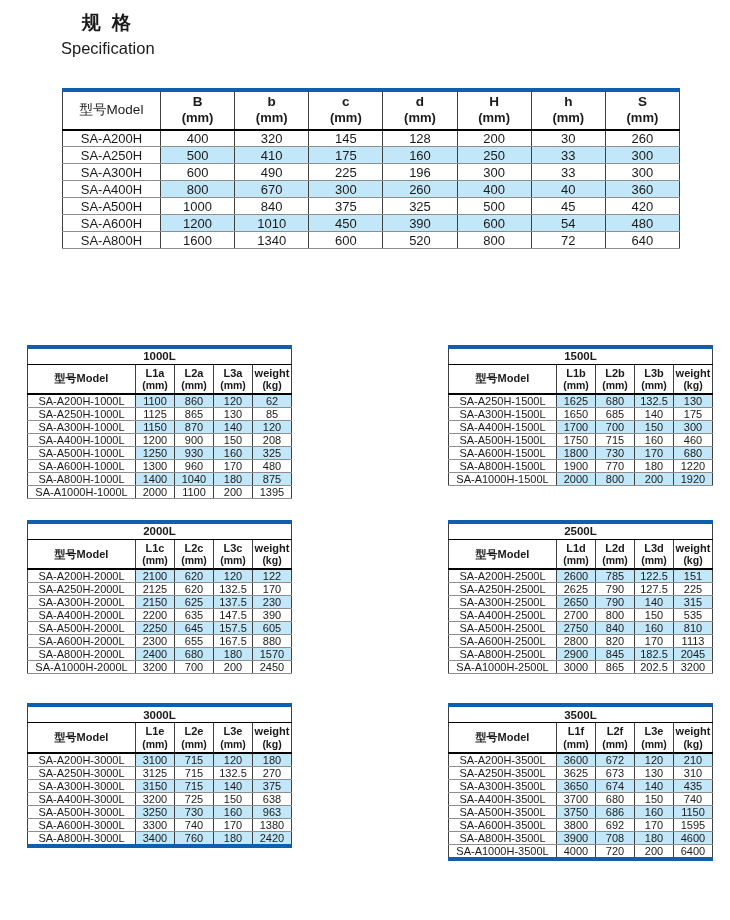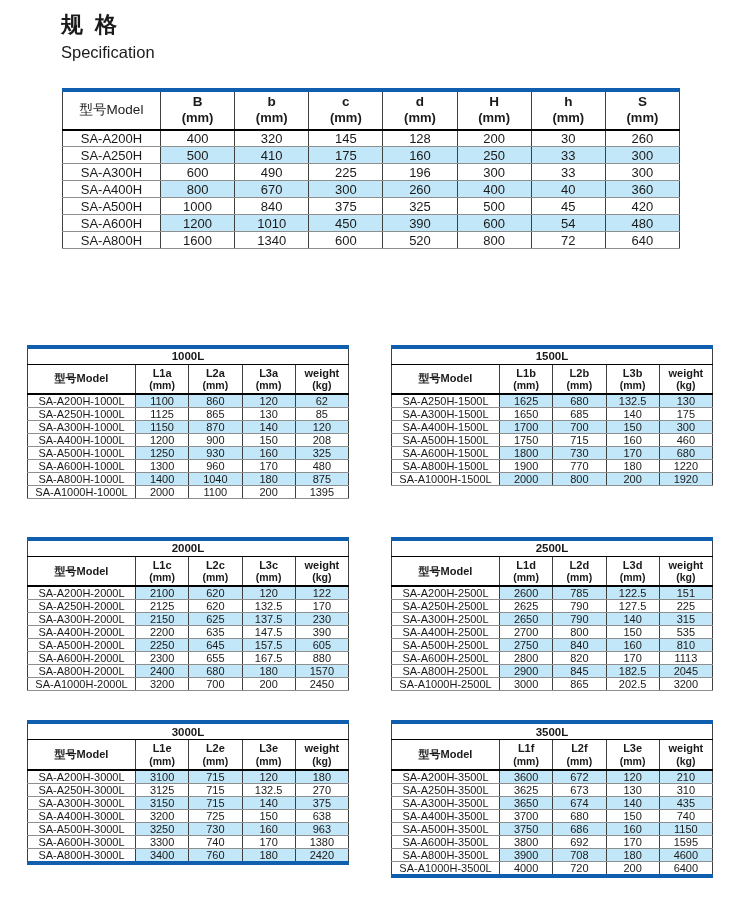--- a/index.html
+++ b/index.html
@@ -5,44 +5,44 @@
 <style>
   :root { --accent:#0f5fae; --hl:#c2e7f8; --ink:#1a1a1a; }
   * { box-sizing: border-box; }
   html, body { margin:0; padding:0; }
   body {
     width:730px; height:920px; position:relative; overflow:hidden;
     background:#ffffff; color:var(--ink);
     font-family:"Liberation Sans","DejaVu Sans",sans-serif;
   }
   .page-header { position:absolute; left:61px; top:10px; }
-  .title-cn { font-size:22px; font-weight:bold; letter-spacing:3px; }
+  .title-cn { font-size:19px; font-weight:bold; letter-spacing:3px;text-align:center; }
   .title-en { font-size:16.5px; margin-top:3px; }
 
   table { border-collapse:collapse; table-layout:fixed; width:100%; }
   th, td { text-align:center; vertical-align:middle; border-left:1px solid #3f3f3f; padding:0; }
   tr > *:last-child { border-right:1px solid #3f3f3f; }
   td { border-bottom:1px solid #8e8e8e; }
   .cols-row th { border-bottom:2px solid #000; padding:2px 0 3px; }
   .cname { display:block; font-weight:bold; line-height:1.2; }
   .cunit { display:block; font-weight:bold; line-height:1.2; }
 
   .main-pos { position:absolute; left:62px; top:88px; width:618px; }
   table.main { border-top:4px solid var(--accent); }
   .main .model-h { font-weight:normal; font-size:13.5px; }
   .main .cname { font-size:13.5px; }
   .main .cunit { font-size:13px; }
   .main td { font-size:13px; height:17px; }
   .main tbody tr:nth-child(even) .val { background:var(--hl); }
 
   .subwrap { position:absolute; left:27px; top:345px; width:686px; }
   .t-row { display:flex; justify-content:space-between; }
-  .t-row.r2 { margin-top:38px; }
+  .t-row.r2 { margin-top:21px; }
   .t-row.r3 { margin-top:29px;gap:21px; }
-  .sub-slot { width:322px; }
+  .sub-slot { width:265px; }
   table.sub { border-top:4px solid var(--accent); }
   .t-row.r3 table.sub { border-bottom:4px solid var(--accent); }
   .tbl-title { font-size:11.5px; font-weight:bold; height:17px; border-bottom:1px solid #000; border-left:1px solid #3f3f3f; border-right:1px solid #3f3f3f; }
   .sub .model-h { font-size:11px; font-weight:bold; }
   .sub .cname { font-size:11px; line-height:1.15; }
   .sub .cunit { font-size:10.5px; line-height:1.15; }
   .sub .cols-row th { padding:2px 0; }
   .sub td { font-size:11px; height:13px; }
   .sub tbody tr:nth-child(odd) .val { background:var(--hl); }
 </style>

